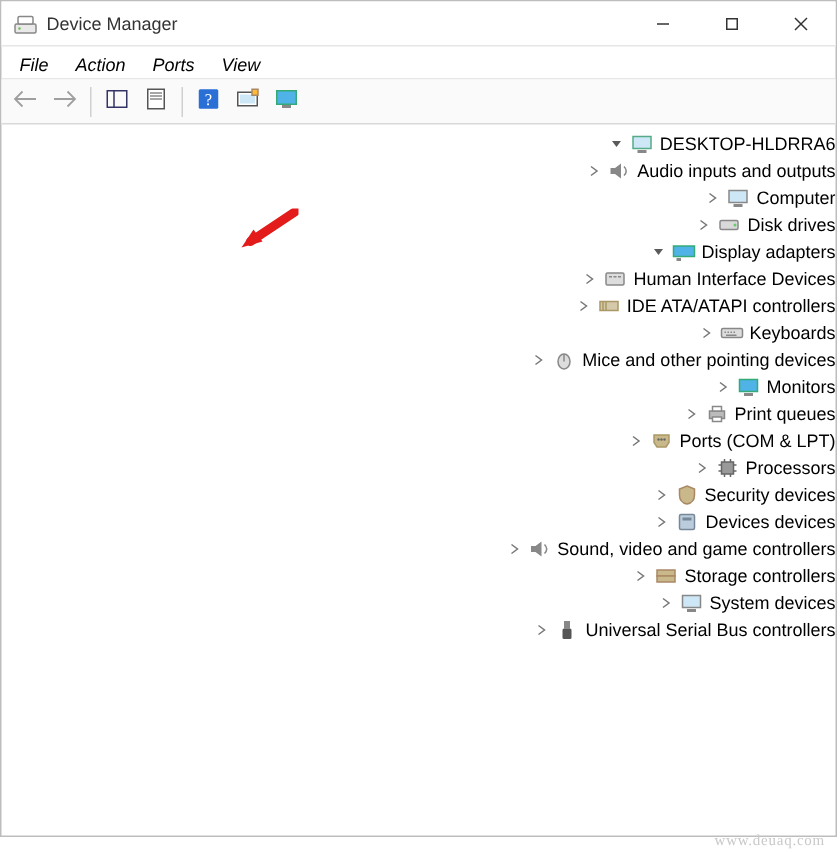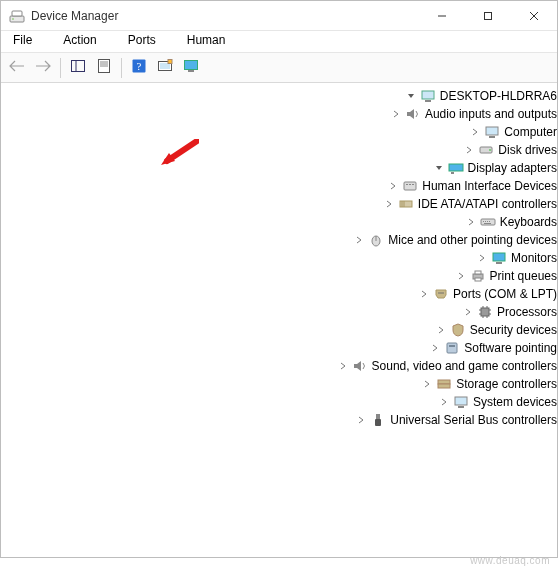--- a/index.html
+++ b/index.html
@@ -50,24 +50,25 @@
     display: flex;
     align-items: center;
     justify-content: center;
     color: #333;
   }
   .win-btn svg { display: block; }
   
   .menubar {
     height: 22px;
     display: flex;
-    align-items: flex-start;
+    align-items: flex-end;
     padding: 0 4px;
-    gap: 15px;
+    gap: 2px;
     border-bottom: 1px solid #e6e6e6;
+    font-style: italic;
   }
   .menubar .menu-item {
     padding: 2px 8px;
     color: #000;
     font-size: 12px;
   }
   
   .toolbar {
     height: 30px;
     display: flex;
@@ -129,21 +130,21 @@
     pointer-events: none;
   }
   
   .watermark {
     position: absolute;
     right: 10px;
     bottom: 2px;
     font-size: 10px;
     color: #c9c9c9;
     letter-spacing: 0.5px;
-    font-family: Liberation Sans, sans-serif;
+    font-family: Liberation Serif, serif;
   }
 </style>
 </head>
 <body>
 
 <div class="window">
 
   <div class="titlebar">
     <span class="app-icon">
       <svg width="16" height="16" viewBox="0 0 16 16">
@@ -170,21 +171,21 @@
             <line x1="9" y1="1" x2="1" y2="9" stroke="#333" stroke-width="1"></line>
           </svg>
       </div>
     </div>
   </div>
 
   <div class="menubar">
     <div class="menu-item">File</div>
     <div class="menu-item">Action</div>
     <div class="menu-item">Ports</div>
-    <div class="menu-item">Human</div>
+    <div class="menu-item">View</div>
   </div>
 
   <div class="toolbar">
     <div class="tool-btn disabled">
       <span>
         <svg width="16" height="16" viewBox="0 0 16 16">
             <path d="M6 3 L1 8 L6 13 M1 8 H15" fill="none" stroke="#333" stroke-width="1.2"></path>
           </svg>
       </span>
     </div>
@@ -491,21 +492,21 @@
                     <svg width="10" height="10" viewBox="0 0 10 10">
                       <path d="M3 2 L7 5 L3 8" fill="none" stroke="#777" stroke-width="1"></path>
                     </svg>
                   </span>
               <span class="node-icon">
                     <svg width="16" height="16" viewBox="0 0 16 16">
                       <rect x="3" y="3" width="10" height="10" rx="1" fill="#bcd" stroke="#789"></rect>
                       <rect x="5" y="5" width="6" height="2" fill="#789"></rect>
                     </svg>
                   </span>
-              <span class="node-label">Software pointing</span>
+              <span class="node-label">Devices devices</span>
             </div>
               </li>
             <li>
                 <div class="row">
               <span class="twisty">
                     <svg width="10" height="10" viewBox="0 0 10 10">
                       <path d="M3 2 L7 5 L3 8" fill="none" stroke="#777" stroke-width="1"></path>
                     </svg>
                   </span>
               <span class="node-icon">

